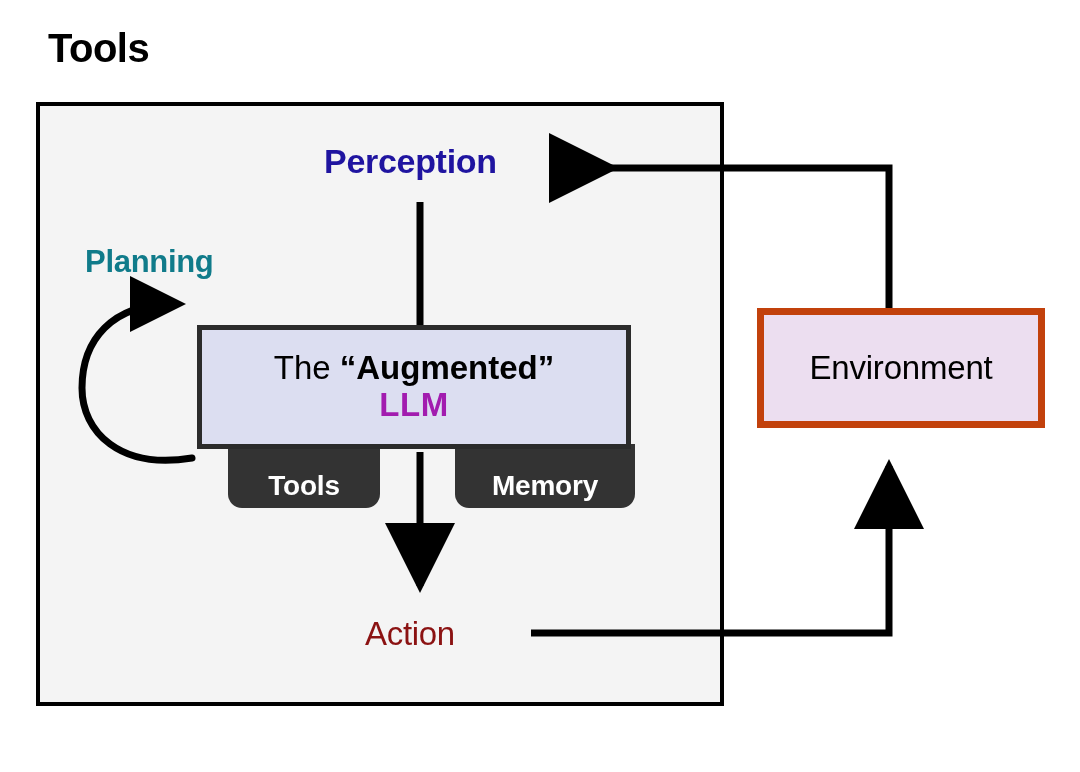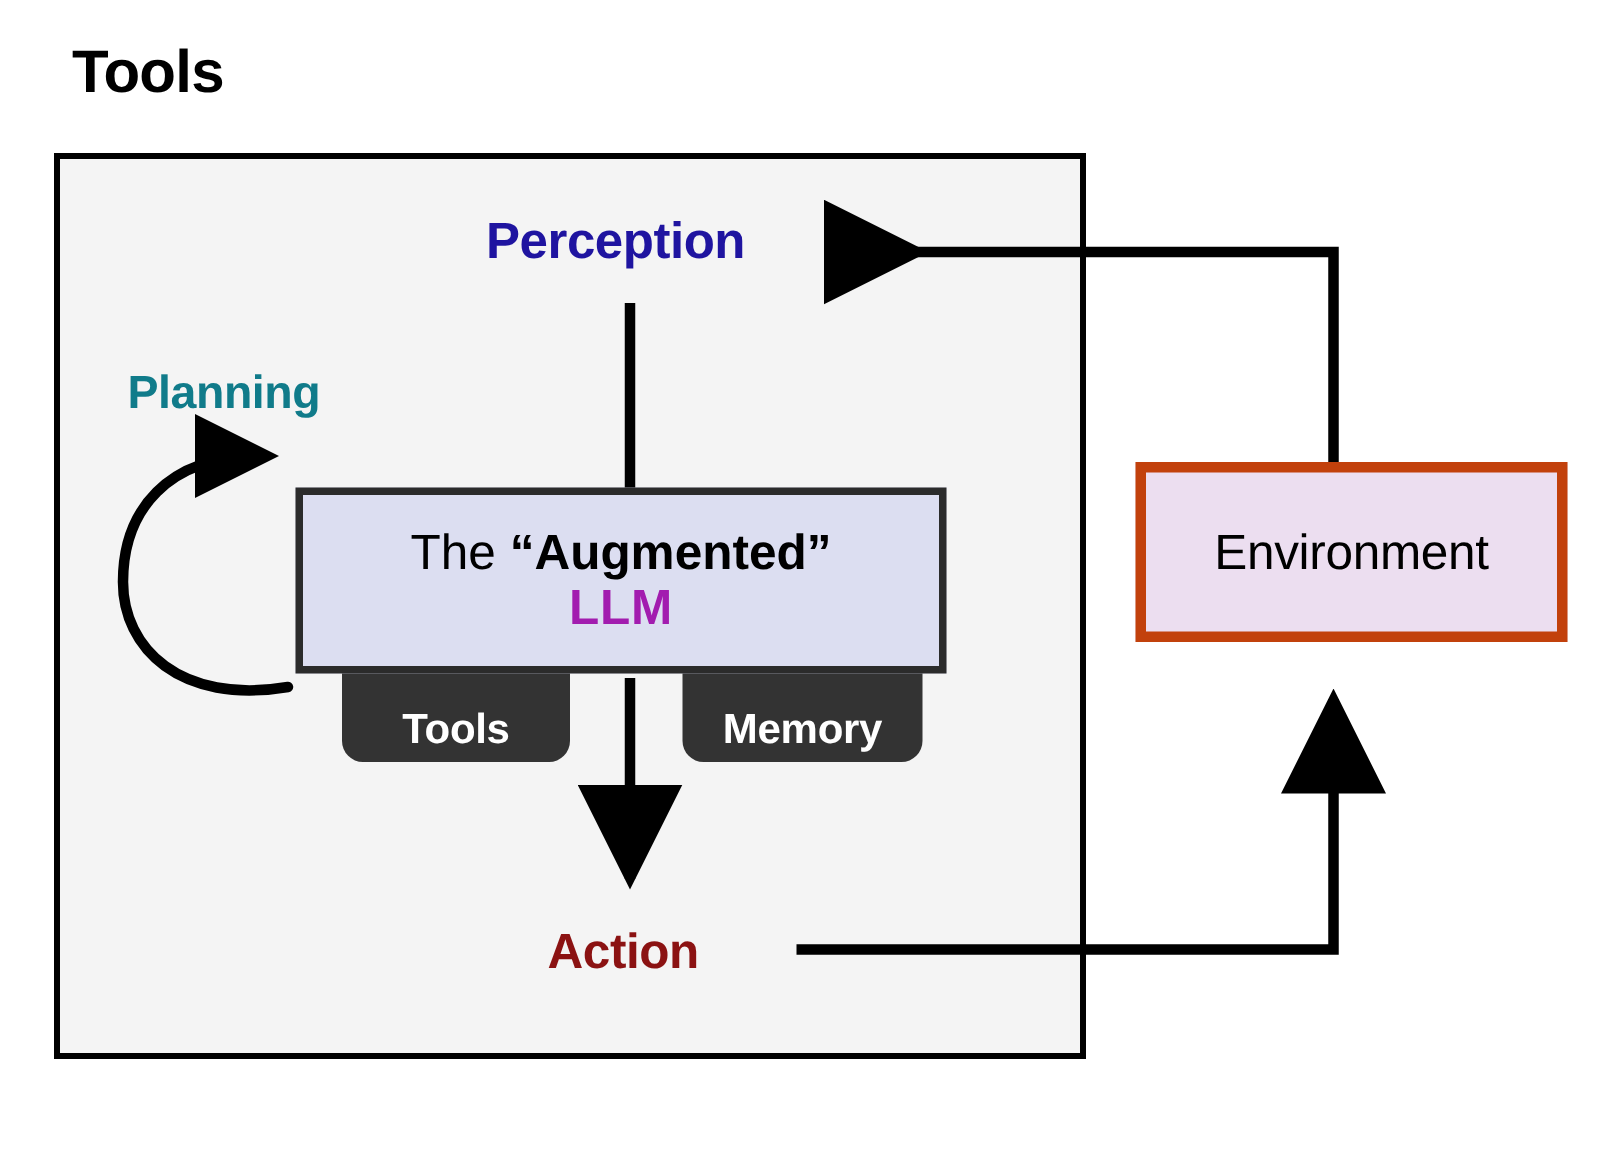--- a/index.html
+++ b/index.html
@@ -75,21 +75,21 @@
     letter-spacing: -0.3px;
     white-space: nowrap;
   }
 
   
   #action-label {
     position: absolute;
     left: 365px;
     top: 615px;
     font-size: 33px;
-    font-weight: bold;
+    font-weight: normal;
     color: #8b1212;
     letter-spacing: -0.3px;
     white-space: nowrap;
   }
 
   
   #llm-box {
     position: absolute;
     left: 197px;
     top: 325px;
@@ -139,21 +139,21 @@
   }
   #tools-tab {
     left: 228px;
     top: 444px;
     width: 152px;
     height: 64px;
   }
   #memory-tab {
     left: 455px;
     top: 444px;
-    width: 160px;
+    width: 180px;
     height: 64px;
   }
 
   
   #environment-box {
     position: absolute;
     left: 757px;
     top: 308px;
     width: 288px;
     height: 120px;

